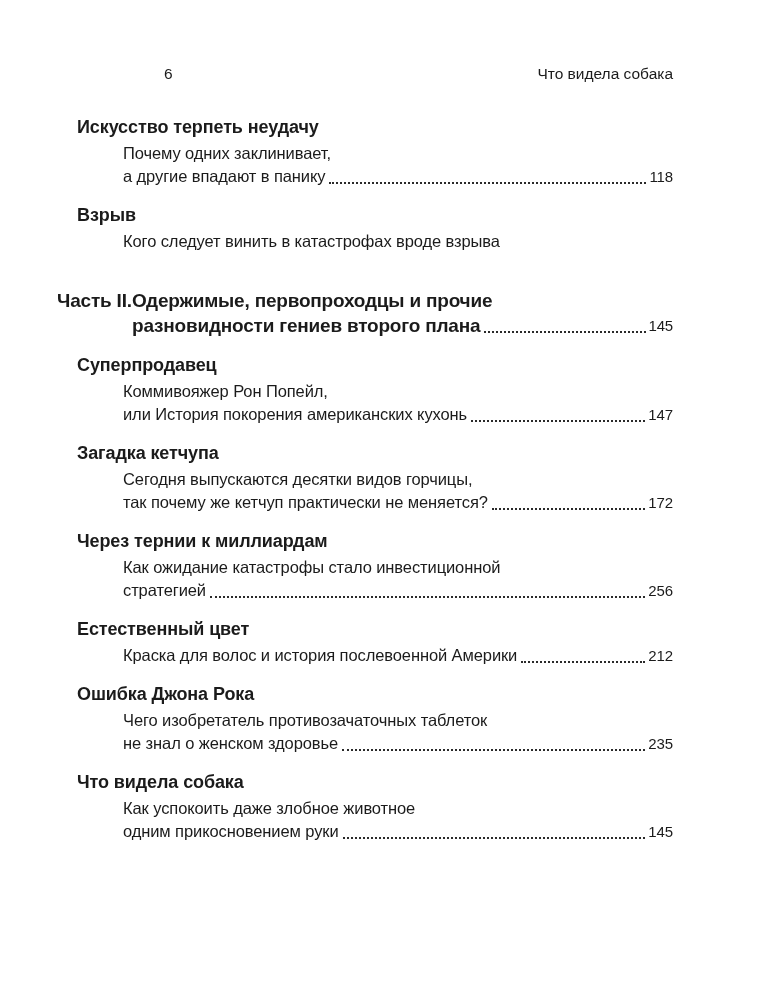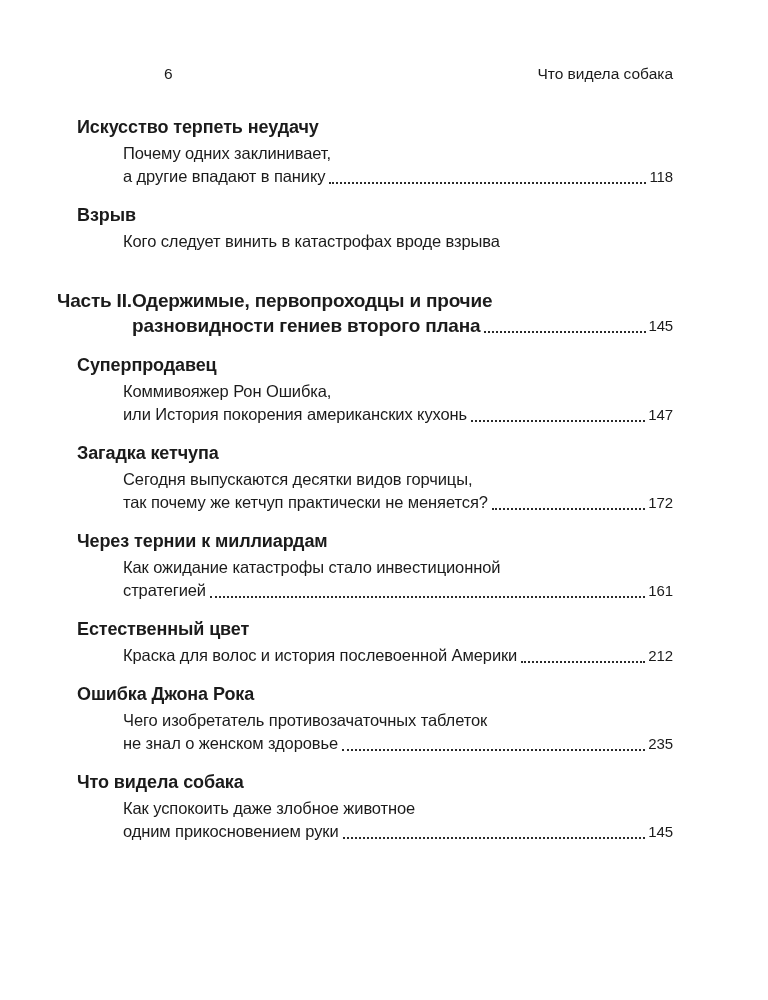--- a/index.html
+++ b/index.html
@@ -100,21 +100,21 @@
           <span class="txt">разновидности гениев второго плана</span>
           <span class="leader"></span>
           <span class="pg">145</span>
         </div>
       </div>
     </section>
 
     <section class="entry">
       <h3 class="title">Суперпродавец</h3>
       <div class="desc">
-        <div class="line">Коммивояжер Рон Ошибка,</div>
+        <div class="line">Коммивояжер Рон Попейл,</div>
         <div class="line last">
           <span class="txt">или История покорения американских кухонь</span>
           <span class="leader"></span>
           <span class="pg">147</span>
         </div>
       </div>
     </section>
 
     <section class="entry">
       <h3 class="title">Загадка кетчупа</h3>
@@ -128,21 +128,21 @@
       </div>
     </section>
 
     <section class="entry">
       <h3 class="title">Через тернии к миллиардам</h3>
       <div class="desc">
         <div class="line">Как ожидание катастрофы стало инвестиционной</div>
         <div class="line last">
           <span class="txt">стратегией</span>
           <span class="leader"></span>
-          <span class="pg">161</span>
+          <span class="pg">256</span>
         </div>
       </div>
     </section>
 
     <section class="entry">
       <h3 class="title">Естественный цвет</h3>
       <div class="desc">
         <div class="line last">
           <span class="txt">Краска для волос и история послевоенной Америки</span>
           <span class="leader"></span>

